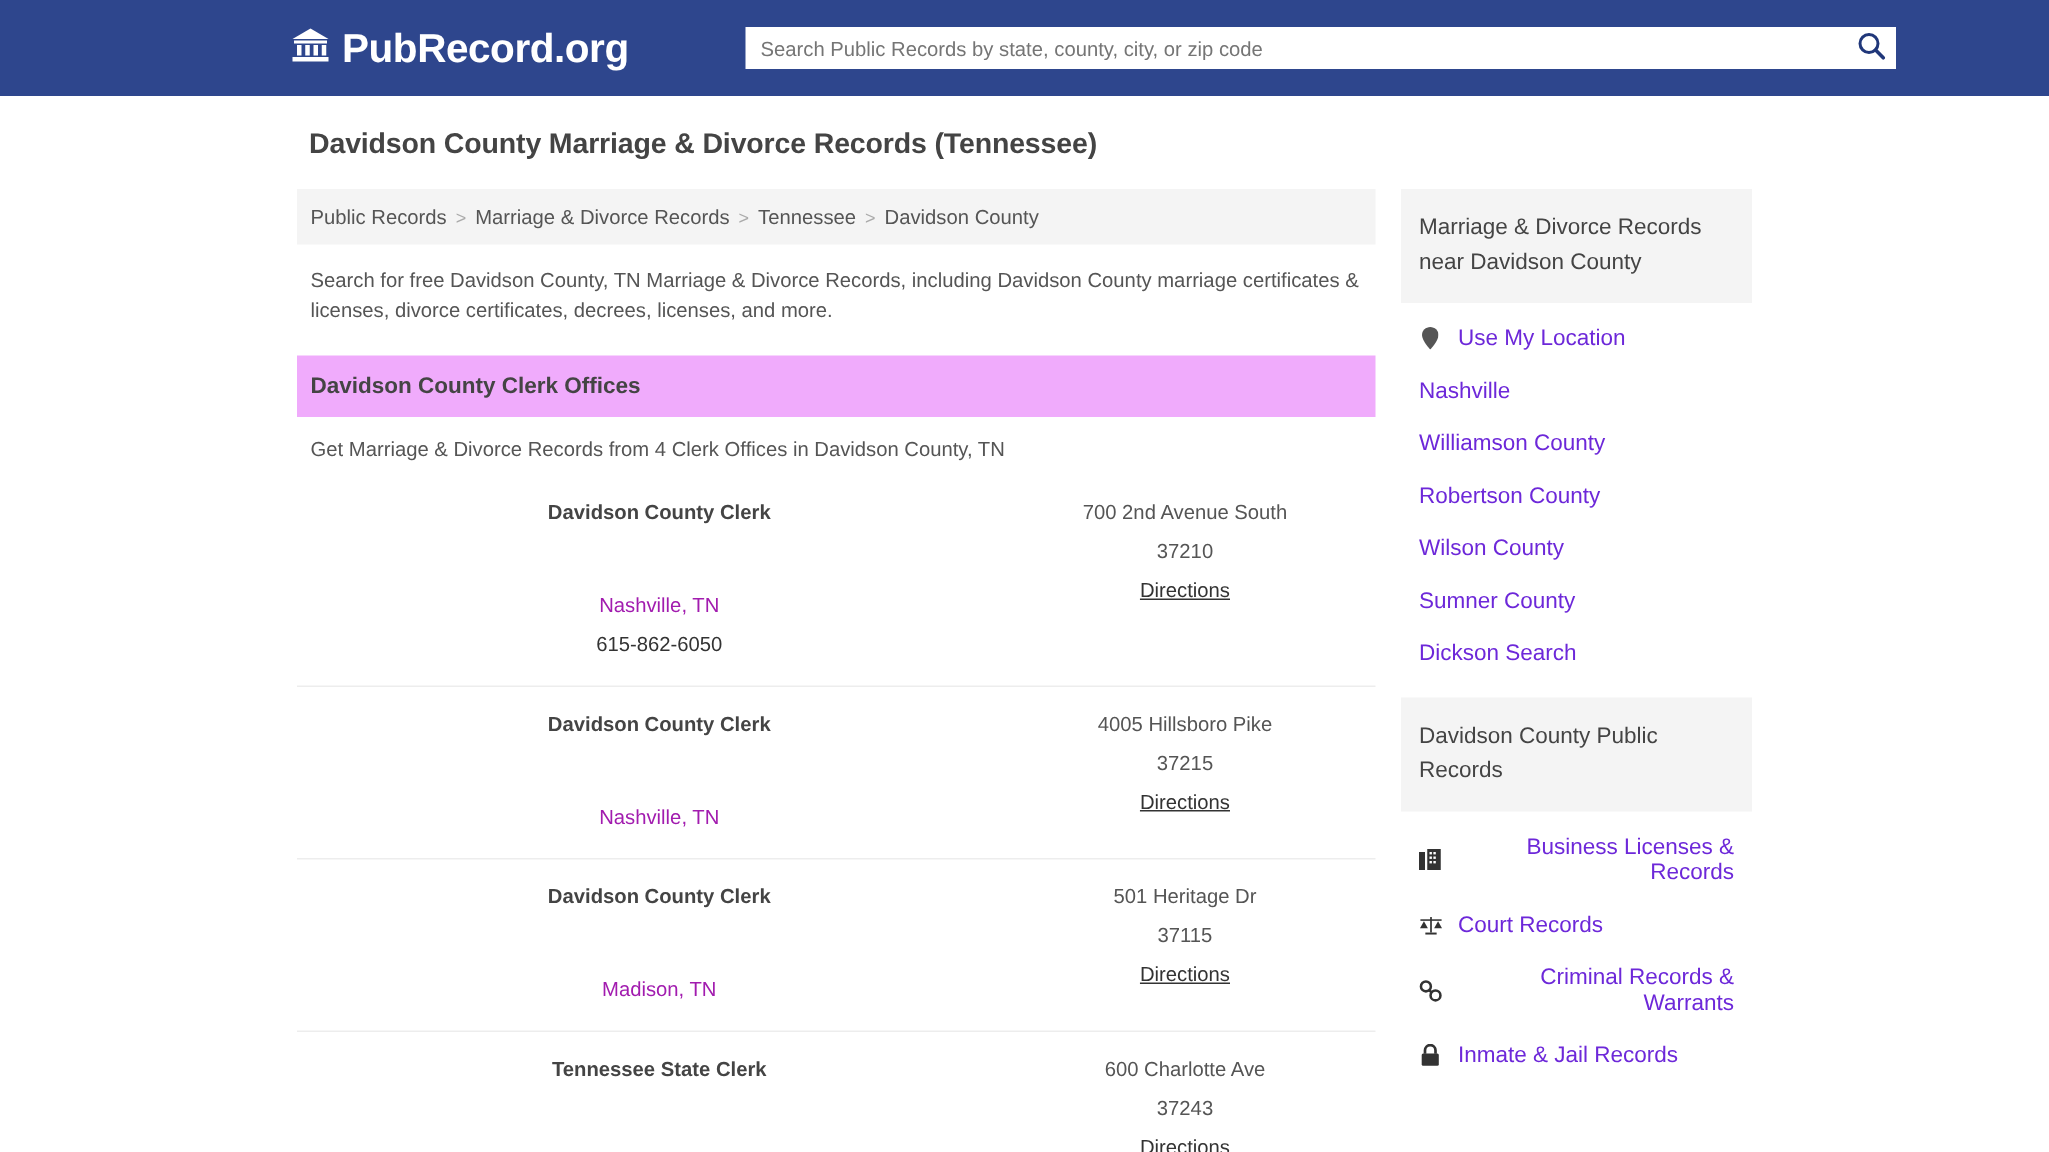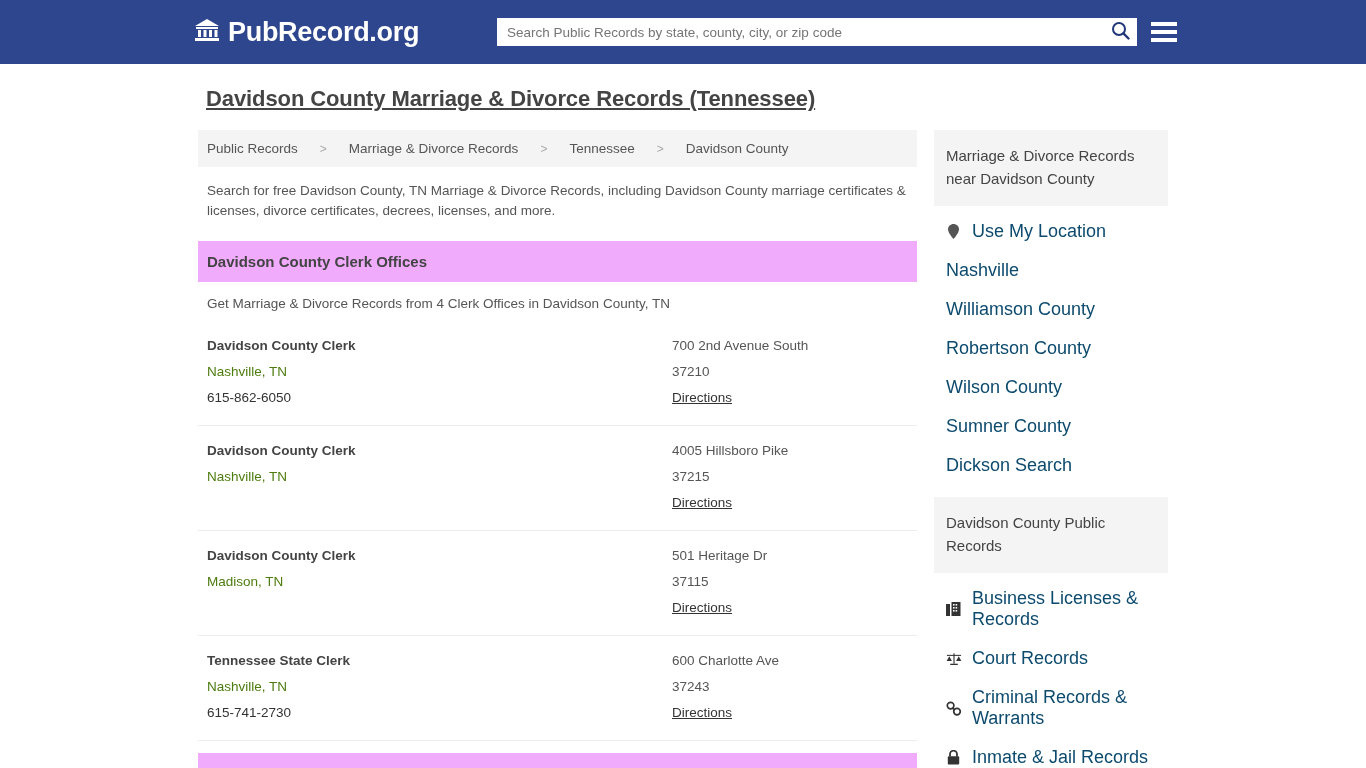--- a/index.html
+++ b/index.html
@@ -16,39 +16,39 @@
   
   .site-header {
     height: 64px;
     background: #2E468D;
     display: flex;
     align-items: center;
     position: relative;
   }
   .brand {
     display: flex;
-    align-items: flex-start;
+    align-items: center;
     gap: 8px;
     margin-left: 194px;
     text-decoration: none;
     cursor: pointer;
   }
   .brand-icon { display: block; }
   .brand-text {
     color: #ffffff;
     font-size: 27px;
     font-weight: bold;
     letter-spacing: -0.3px;
     white-space: nowrap;
   }
   .search-wrap {
     position: absolute;
     left: 497px;
     top: 18px;
-    width: 640px;
+    width: 767px;
     height: 28px;
     background: #ffffff;
     display: flex;
     align-items: center;
   }
   .search-input {
     flex: 1 1 auto;
     height: 26px;
     border: none;
     outline: none;
@@ -92,40 +92,39 @@
   }
   .container {
     width: 970px;
     margin: 0 auto;
     padding-top: 22px;
     display: block;
     position: relative;
   }
   h1.page-title {
     margin: 0 0 18px 8px;
-    font-size: 22px;
+    font-size: 19px;
     font-weight: bold;
     color: #444444;
     letter-spacing: -0.1px;
-    text-decoration: underline;
   }
   .cols { display: flex; align-items: flex-start; gap: 17px; }
   .main-col { width: 722px; }
   .side-col { width: 235px; }
 
   
   .breadcrumb {
     background: #F4F4F4;
     padding: 11px 9px;
     font-size: 13.5px;
     color: #555;
     display: flex;
     flex-wrap: wrap;
     align-items: center;
-    gap: 22px;
+    gap: 6px;
   }
   .breadcrumb a {
     color: #555555;
     text-decoration: none;
     cursor: pointer;
   }
   .breadcrumb .sep { color: #aaaaaa; font-size: 12px; }
 
   .intro {
     padding: 14px 9px 8px 9px;
@@ -151,23 +150,23 @@
 
   
   .listing {
     display: flex;
     padding: 12px 9px 14px 9px;
     border-bottom: 1px solid #EDEDED;
   }
   .listing:last-of-type { border-bottom: none; }
   .listing-left { width: 465px; }
   .listing-right { flex: 1 1 auto; }
-  .lrow { font-size: 13.5px; line-height: 26px; }
+  .lrow { font-size: 13.5px; line-height: 26px; text-align: center; }
   .lname { font-weight: bold; color: #444444; }
-  .lcity { color: #4d7c0f; }
+  .lcity { color: #a21caf; margin-top: 36px; }
   .lphone { color: #333333; }
   .laddr { color: #555555; }
   .lzip { color: #555555; }
   .dir-link {
     color: #333333;
     text-decoration: underline;
     cursor: pointer;
     font-size: 13.5px;
   }
 
@@ -179,24 +178,25 @@
     font-weight: normal;
     color: #444444;
     line-height: 23px;
   }
   .side-list { padding: 6px 0 0 0; }
   .side-item {
     display: flex;
     align-items: center;
     gap: 10px;
     padding: 9px 12px;
-    font-size: 18px;
-    color: #0c4a6e;
+    font-size: 15px;
+    color: #6d28d9;
     cursor: pointer;
     text-decoration: none;
+    text-align: right;
   }
   .side-item .sico {
     width: 16px;
     display: inline-flex;
     align-items: center;
     justify-content: center;
     flex: 0 0 16px;
   }
   .side-gap { height: 12px; }
 </style>

